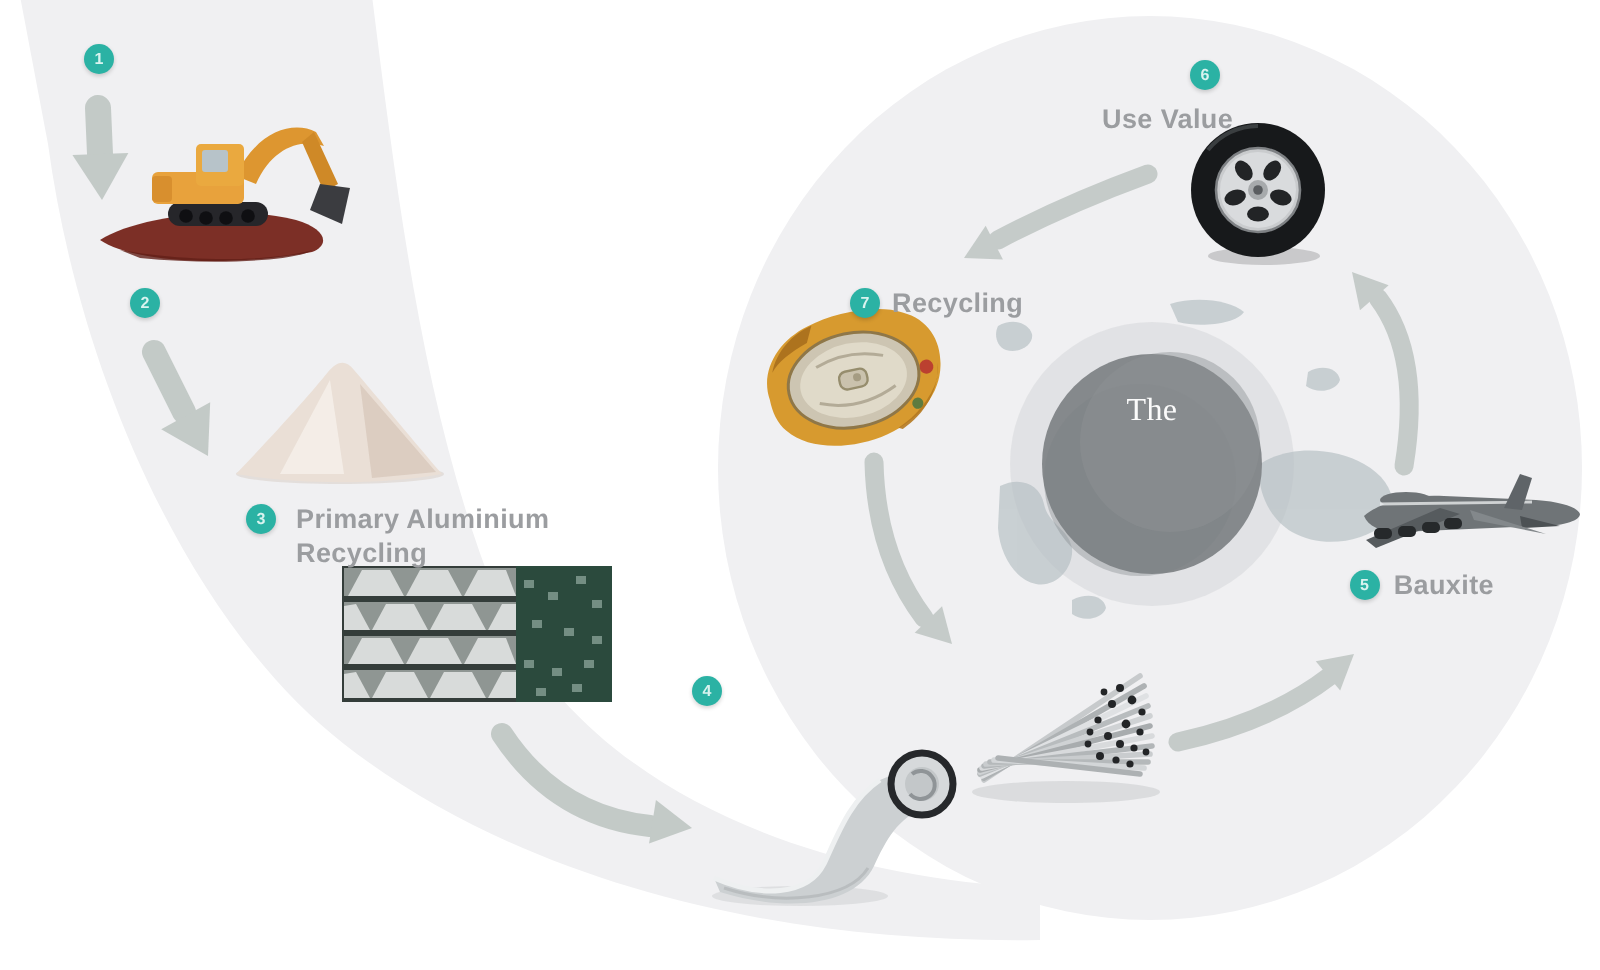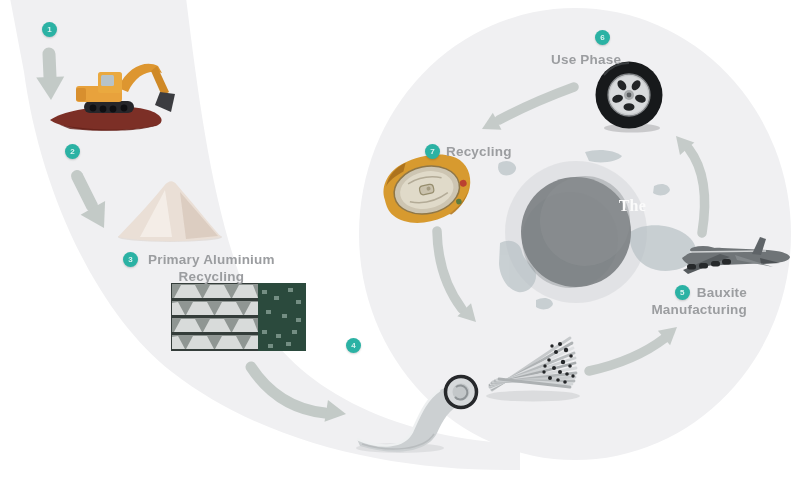--- a/index.html
+++ b/index.html
@@ -11,36 +11,36 @@
   .badge{
     position:absolute;width:15px;height:15px;border-radius:50%;
     background:#2bb2a4;color:#d9f3ef;text-align:center;
     font:700 8px/15px "Liberation Sans",sans-serif;
     box-shadow:0 1px 2px rgba(0,0,0,.18);
   }
   .lbl{
     position:absolute;color:#9b9da0;white-space:nowrap;
     font:700 13.5px/16px "Liberation Sans",sans-serif;letter-spacing:.2px;
   }
-  .lbl .line{line-height:17px;text-align:center;}
+  .lbl .line{line-height:17px;}
   .step5{
     position:absolute;left:645px;top:284px;width:102px;
     color:#9b9da0;font:700 13.5px/17px "Liberation Sans",sans-serif;
     letter-spacing:.2px;text-align:right;
   }
   .step5 .row{display:flex;justify-content:flex-end;align-items:center;gap:7px;}
   .badge-inline{
     display:inline-block;width:15px;height:15px;border-radius:50%;flex:0 0 15px;
     background:#2bb2a4;color:#d9f3ef;text-align:center;
     font:700 8px/15px "Liberation Sans",sans-serif;
     box-shadow:0 1px 2px rgba(0,0,0,.18);
   }
   .center-text{
-    position:absolute;left:506px;top:194px;width:140px;text-align:right;
-    color:#fbfbfb;font-family:"Liberation Serif",serif;font-weight:700;
+    position:absolute;left:506px;top:194px;width:140px;text-align:center;
+    color:#fbfbfb;font-family:"Liberation Serif",serif;font-weight:400;
     font-size:16px;line-height:23px;letter-spacing:.2px;
   }
 </style>
 </head>
 <body>
 
 <div class="stage">
 
 <svg width="800" height="485" viewBox="0 0 800 485">
 
@@ -264,25 +264,24 @@
   <div class="line">Recycling</div>
 </div>
 
 <div class="badge" style="left:346px;top:338px">4</div>
 
 <div class="step5">
   <div class="row">
     <span class="badge-inline">5</span>
     <span>Bauxite</span>
   </div>
-  <div>Manufacturing</div>
 </div>
 
 <div class="badge" style="left:595px;top:30px">6</div>
-<div class="lbl" style="left:551px;top:52px">Use Phase</div>
+<div class="lbl" style="left:551px;top:52px">Use Value</div>
 
 <div class="badge" style="left:425px;top:144px">7</div>
 <div class="lbl" style="left:446px;top:144px">Recycling</div>
 
 <div class="center-text">
   <div>The</div>
 </div>
 
 </div>
 

